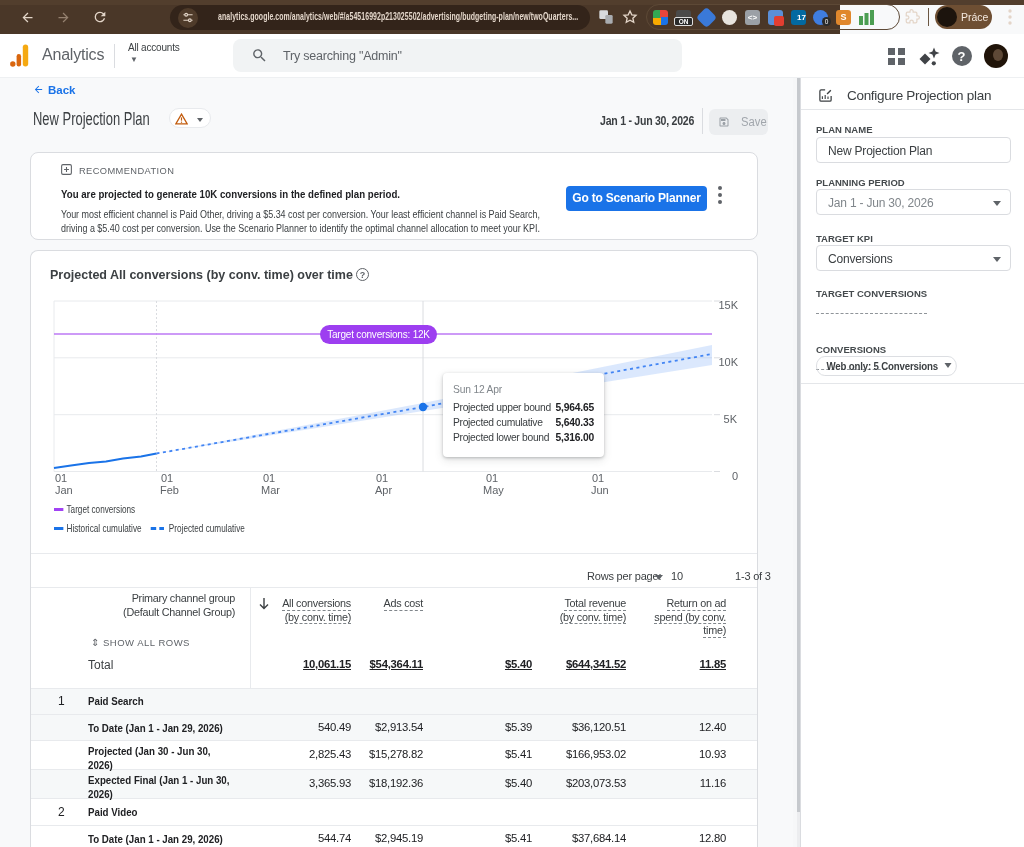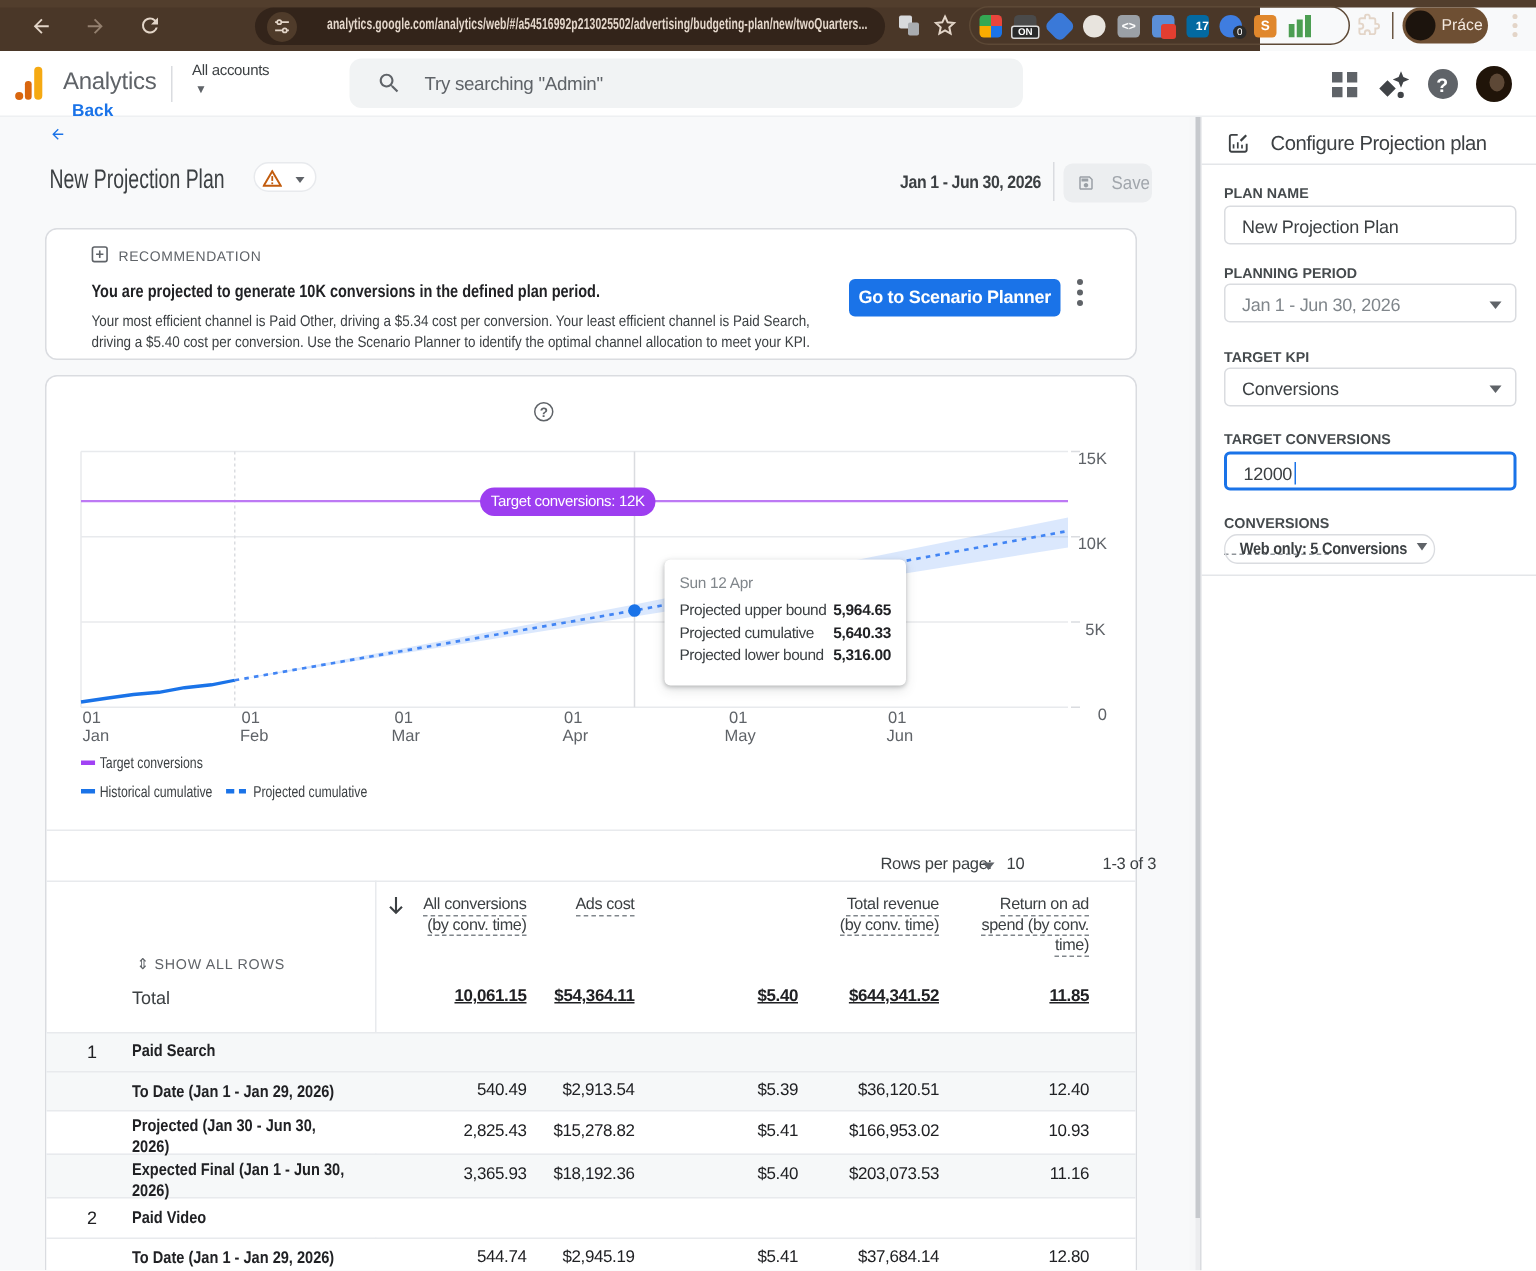--- a/index.html
+++ b/index.html
@@ -22,21 +22,21 @@
 #gahead { position:absolute; left:0; top:34px; width:1024px; height:44px; background:#fff; border-bottom:1px solid #eef0f2; }
 #galogo { position:absolute; left:10px; top:10px; width:19px; height:23px; }
 #ga-name { position:absolute; left:42px; top:12px; font-size:16px; letter-spacing:-0.2px; color:#5f6368; }
 #ga-div { position:absolute; left:114px; top:10px; width:1px; height:24px; background:#dadce0; }
 #allacct { position:absolute; left:128px; top:8px; font-size:10px; letter-spacing:-0.2px; color:#3c4043; }
 #allacct-caret { position:absolute; left:130px; top:21px; font-size:8px; color:#5f6368; }
 #searchbar { position:absolute; left:233px; top:5px; width:449px; height:33px; background:#f1f3f4; border-radius:8px; }
 #searchbar .ph { position:absolute; left:50px; top:10px; font-size:12.5px; letter-spacing:-0.2px; color:#5f6368; }
 
 
-#back { position:absolute; left:35px; top:68px; font-size:11.5px; font-weight:bold; color:#1a73e8; }
+#back { position:absolute; left:35px; top:84px; font-size:11.5px; font-weight:bold; color:#1a73e8; }
 #title { position:absolute; left:33px; top:109px; font-size:18px; color:#3c4043; white-space:nowrap; transform:scaleX(0.72); transform-origin:0 0; }
 #warnpill { position:absolute; left:169px; top:108px; width:42px; height:20px; border:1px solid #e8eaed; border-radius:10px; background:#fff; }
 #daterange { position:absolute; left:550px; top:114px; width:144px; text-align:right; font-size:12px; letter-spacing:-0.3px; font-weight:bold; color:#3c4043; white-space:nowrap; transform:scaleX(0.88); transform-origin:100% 0; }
 #hdr-div { position:absolute; left:702px; top:108px; width:1px; height:26px; background:#dadce0; }
 #savebtn { position:absolute; left:709px; top:109px; width:59px; height:26px; background:#eceef0; border-radius:6px; }
 #savebtn span { position:absolute; left:32px; top:6px; font-size:12.5px; color:#a1a6ac; transform:scaleX(0.9); transform-origin:0 0; }
 
 
 #reco { position:absolute; left:30px; top:152px; width:728px; height:88px; background:#fff; border:1px solid #dadce0; border-radius:8px; }
 #reco .lbl { position:absolute; left:48px; top:13px; font-size:9.3px; letter-spacing:0.4px; color:#5f6368; }
@@ -209,20 +209,21 @@
     <p>Your most efficient channel is Paid Other, driving a $5.34 cost per conversion. Your least efficient channel is Paid Search,<br>driving a $5.40 cost per conversion. Use the Scenario Planner to identify the optimal channel allocation to meet your KPI.</p>
     <div id="gobtn">Go to Scenario Planner</div>
     <svg class="dots" width="4" height="18" viewBox="0 0 4 18" fill="#5f6368">
         <circle cx="2" cy="2" r="2"></circle>
         <circle cx="2" cy="9" r="2"></circle>
         <circle cx="2" cy="16" r="2"></circle>
       </svg>
   </div>
 
   <div id="chartcard">
+    <div id="charttitle">Projected All conversions (by conv. time) over time</div>
     <div id="helpq">?</div>
     <svg id="chartsvg" style="position:absolute;left:0;top:0" width="728" height="300" viewBox="0 0 728 300">
 
       <line x1="23" y1="50" x2="681" y2="50" stroke="#e8eaed" stroke-width="1"></line>
       <line x1="23" y1="106.8" x2="681" y2="106.8" stroke="#e8eaed" stroke-width="1"></line>
       <line x1="23" y1="163.7" x2="681" y2="163.7" stroke="#e8eaed" stroke-width="1"></line>
       <line x1="23" y1="220.5" x2="681" y2="220.5" stroke="#e8eaed" stroke-width="1"></line>
       <line x1="23" y1="50" x2="23" y2="220.5" stroke="#e8eaed" stroke-width="1"></line>
 
       <line x1="683" y1="50" x2="689" y2="50" stroke="#dadce0" stroke-width="1"></line>
@@ -277,20 +278,21 @@
   </div>
 
   <div class="abs" style="left:31px; top:553px; width:726px; height:1px; background:#e8eaed"></div>
   <div class="rpp" style="left:546px; top:570px">Rows per page:</div>
   <div class="rpp" style="left:630px; top:570px">10</div>
   <div class="caret" style="left:655px; top:575px"></div>
   <div class="rpp" style="left:694px; top:570px">1-3 of 3</div>
   <div class="abs" style="left:31px; top:587px; width:726px; height:1px; background:#e8eaed"></div>
   <div class="abs" style="left:250px; top:587px; width:1px; height:260px; background:#e8eaed"></div>
 
+  <div class="hc" style="left:35px; top:592px; width:200px">Primary channel group<br>(Default Channel Group)</div>
   <svg class="abs" style="left:258px; top:597px" width="12" height="13" viewBox="0 0 12 13" fill="none" stroke="#3c4043" stroke-width="1.4">
       <path d="M6 1 V11 M2 7.5 L6 11.5 L10 7.5"></path>
     </svg>
   <div class="hc" style="left:251px; top:597px; width:100px"><span class="du">All conversions</span><br><span class="du">(by conv. time)</span></div>
   <div class="hc" style="left:323px; top:597px; width:100px"><span class="du">Ads cost</span></div>
   <div class="hc" style="left:526px; top:597px; width:100px"><span class="du">Total revenue</span><br><span class="du">(by conv. time)</span></div>
   <div class="hc" style="left:626px; top:597px; width:100px"><span class="du">Return on ad</span><br><span class="du">spend (by conv.</span><br><span class="du">time)</span></div>
   <div class="abs" style="left:91px; top:637px; font-size:9.5px; letter-spacing:0.5px; color:#5f6368"><span style="font-size:10px">⇕</span> SHOW ALL ROWS</div>
   <div class="abs" style="left:88px; top:658px; font-size:12px; color:#3c4043">Total</div>
   <div class="vrow" style="top:658px">
@@ -374,23 +376,19 @@
         <i class="selcaret"></i>
       </div>
 
     <div class="plabel du2" style="top:155px">TARGET KPI</div>
     <div class="pinput" style="top:167px">
         <span>Conversions</span>
         <i class="selcaret"></i>
       </div>
 
     <div class="plabel du2" style="top:210px">TARGET CONVERSIONS</div>
-    <div class="pinput" style="top:223px; border:2px solid #1a73e8; height:26px">
-        <span>12000</span>
-        <i style="position:absolute; left:45px; top:5px; width:1.2px; height:15px; background:#1a73e8"></i>
-      </div>
 
     <div class="plabel du2" style="top:266px">CONVERSIONS</div>
     <div class="pchip" style="top:278px">Web only: 5 Conversions<i class="selcaret" style="position:static; display:inline-block; margin-left:7px; vertical-align:2px"></i></div>
     <div class="abs" style="left:0px; top:305px; width:224px; height:1px; background:#e4e6e9"></div>
   </div>
 
 </div>
 
 </body></html>

